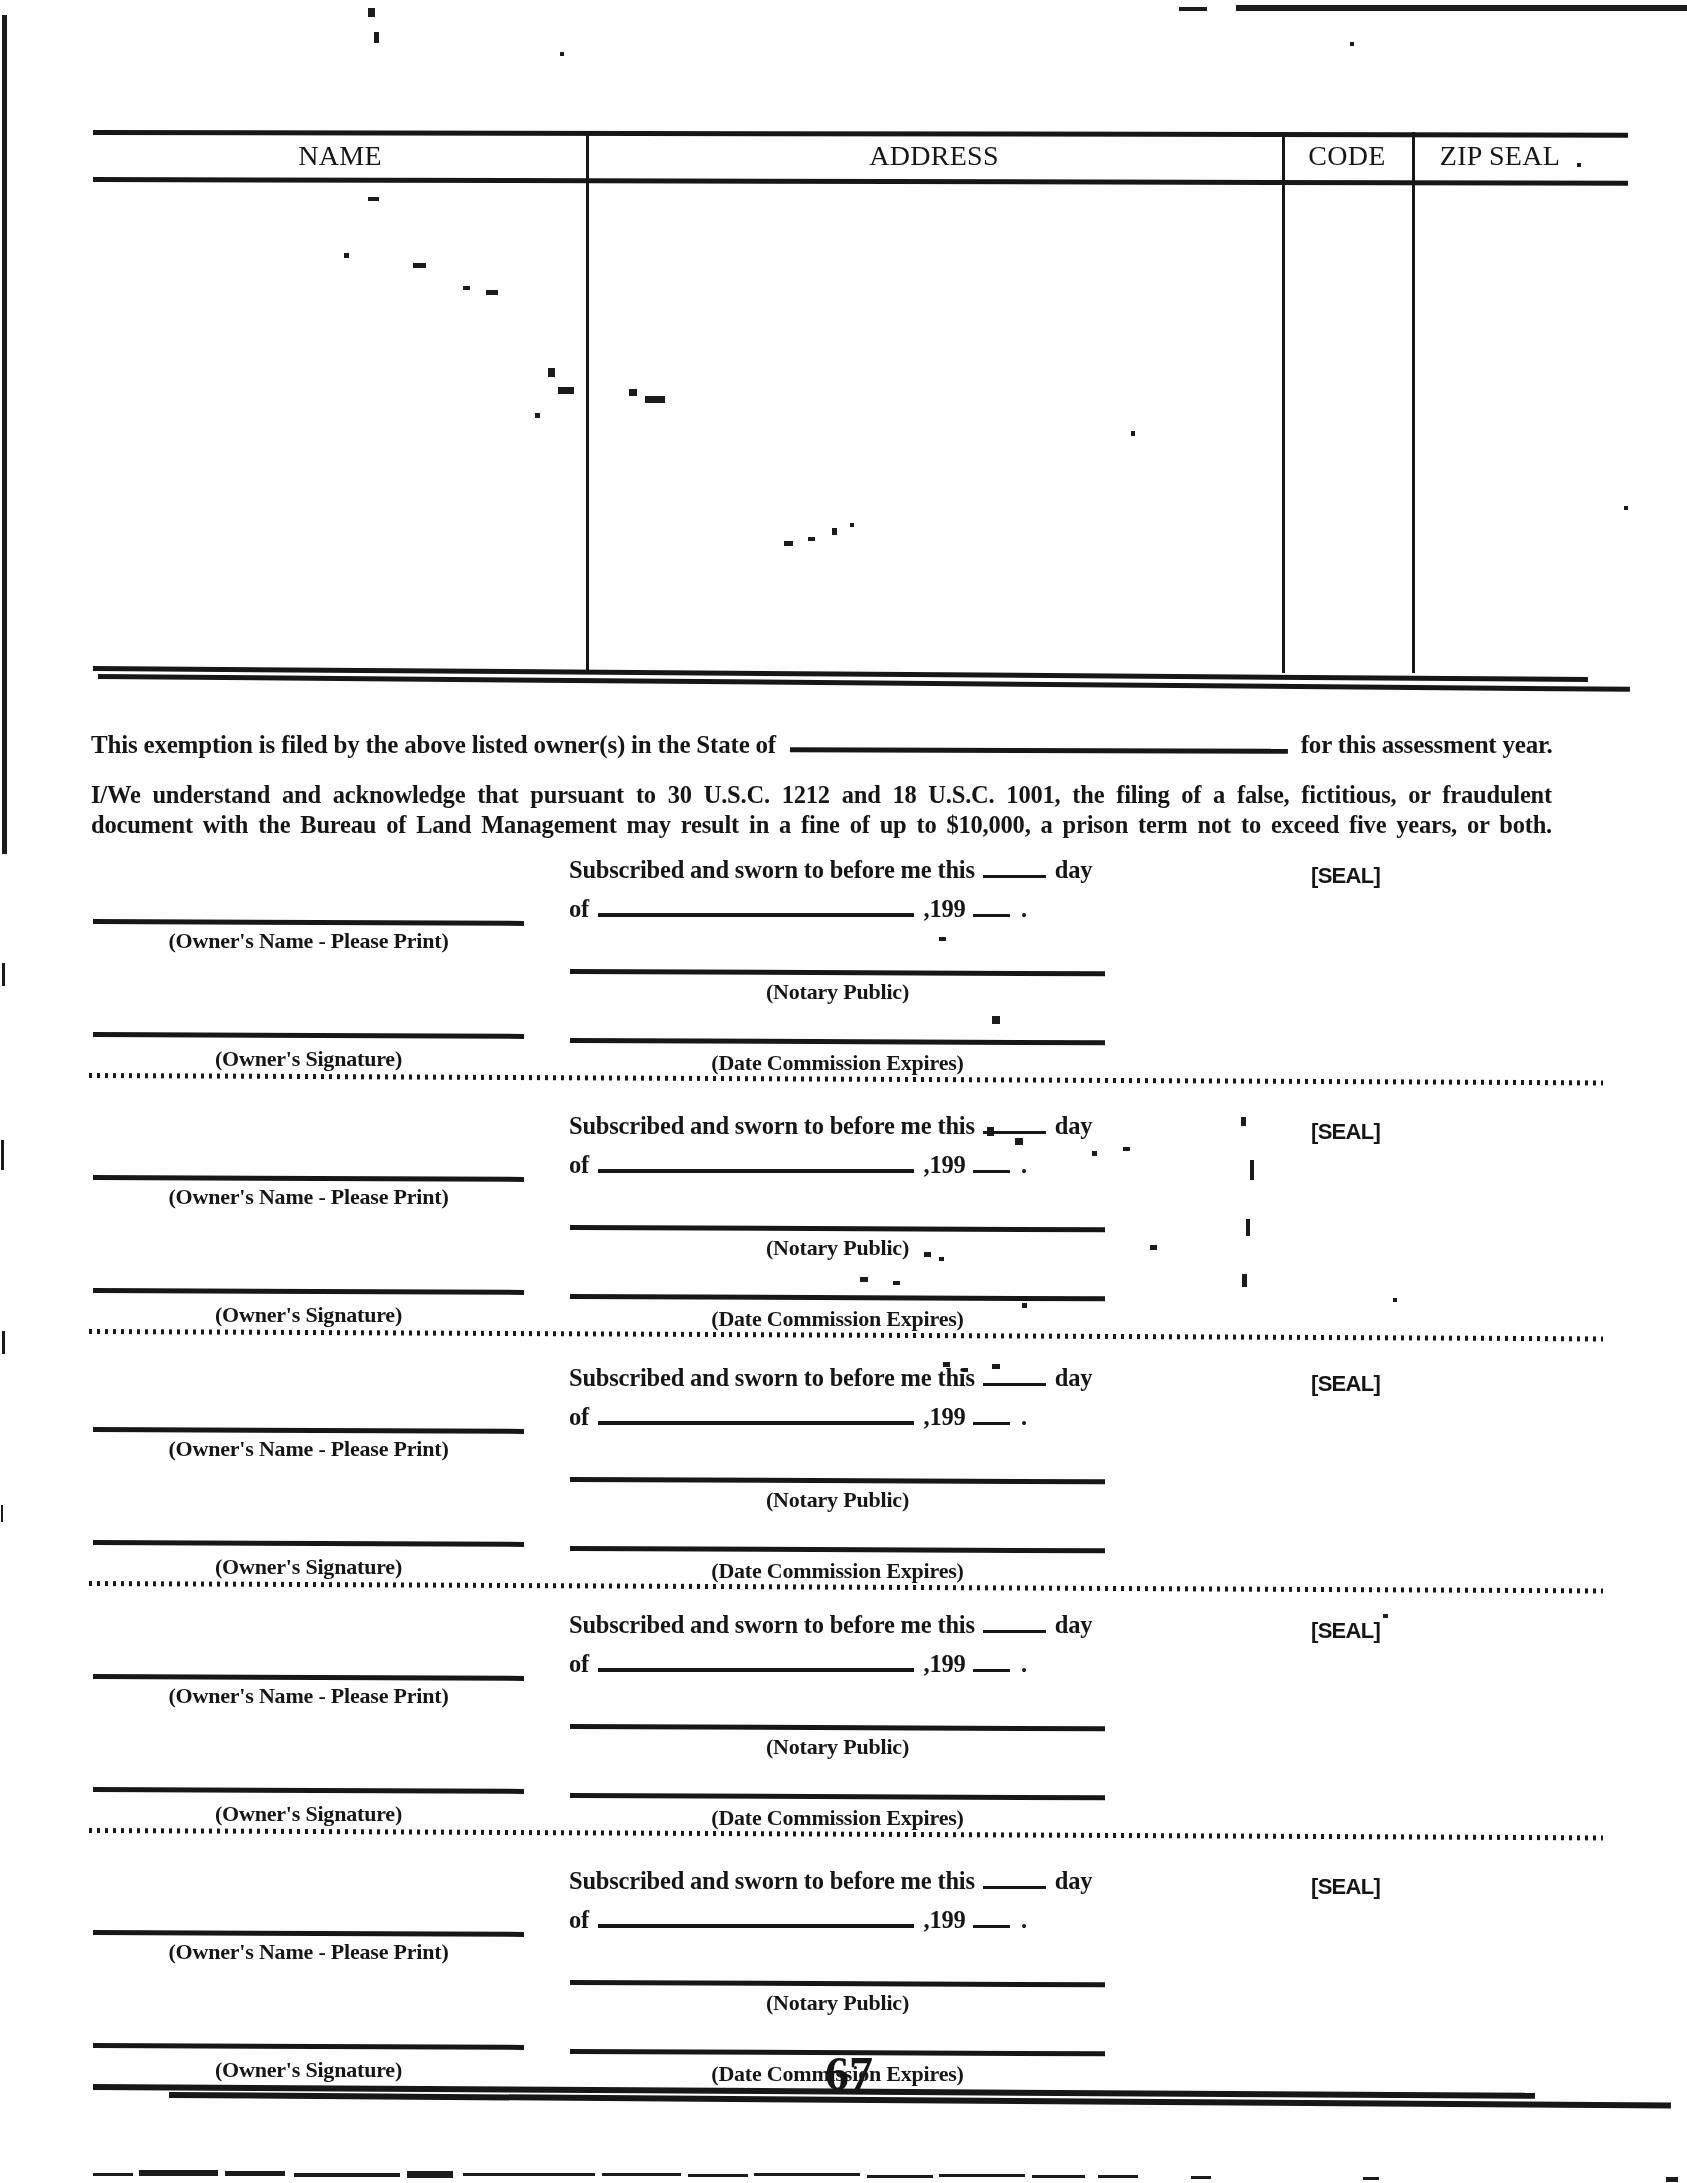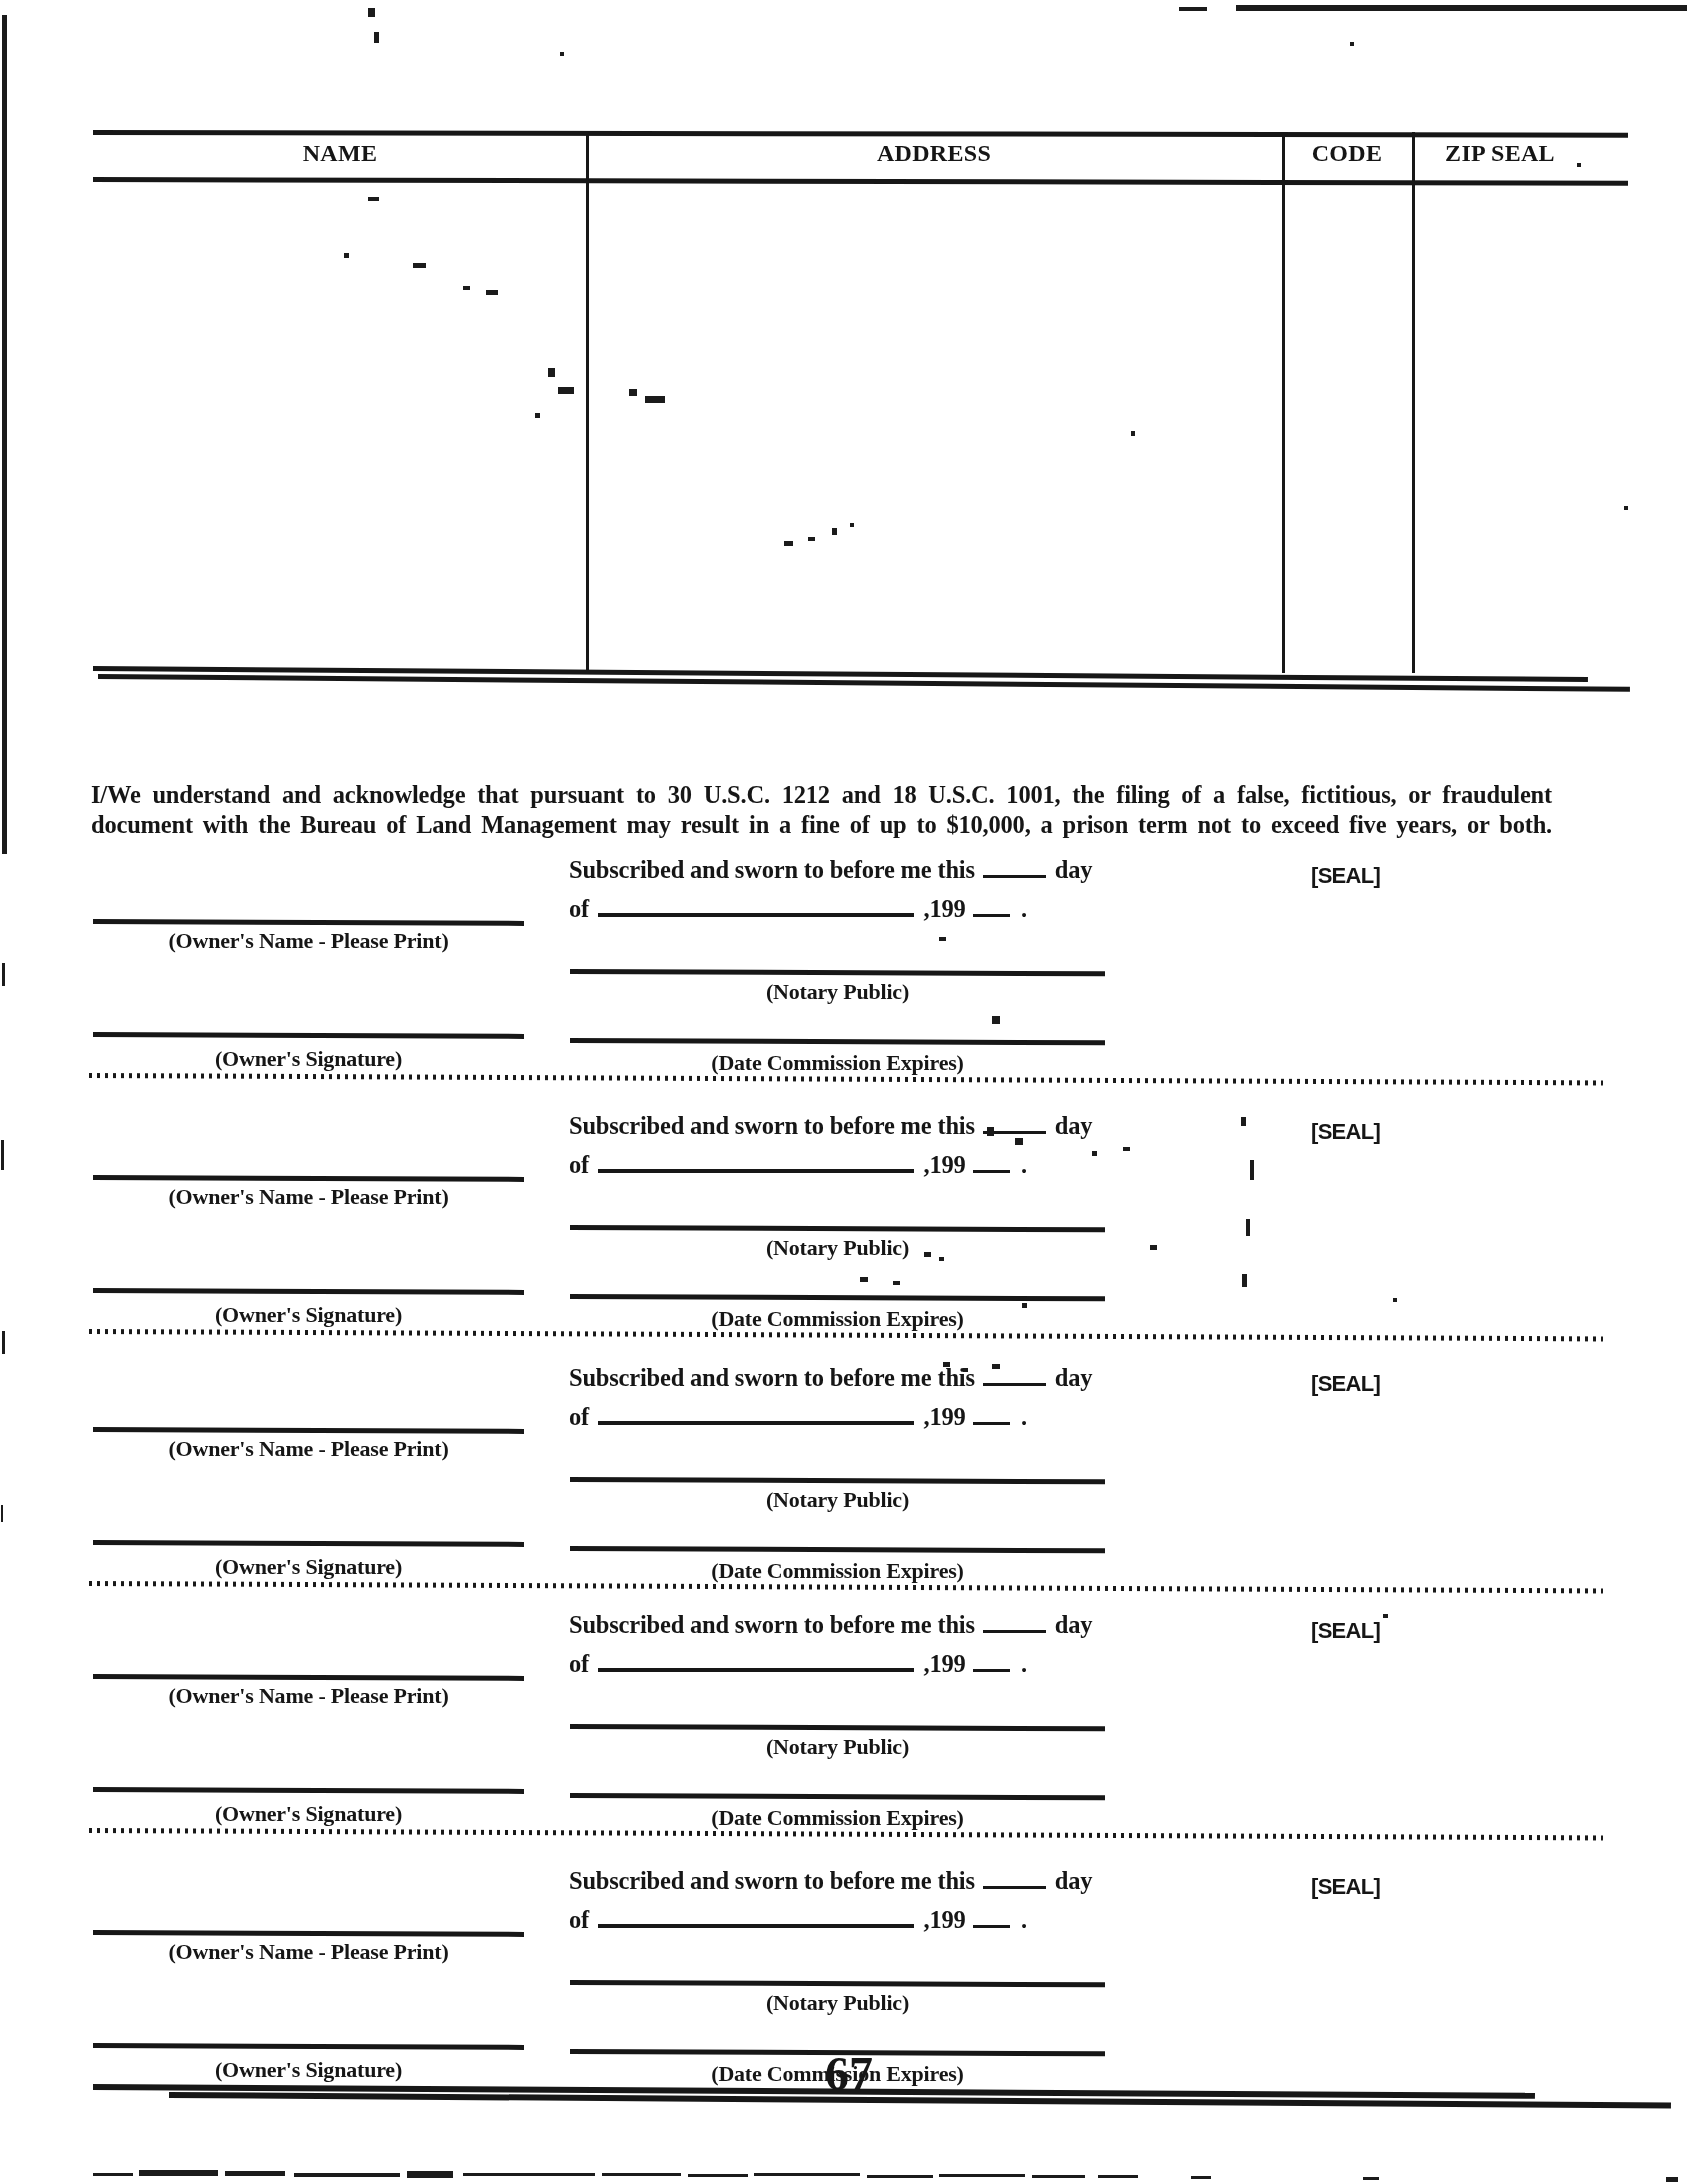--- a/index.html
+++ b/index.html
@@ -21,21 +21,21 @@
   }
   .blank{display:inline-block;border-bottom:4px solid #171717;height:20px;vertical-align:baseline;}
   .lbl{position:absolute;text-align:center;font-size:22px;font-weight:bold;letter-spacing:-0.2px;}
   .body-text{font-size:24.5px;font-weight:bold;letter-spacing:-0.2px;}
   .seal{
     position:absolute;font-family:"Liberation Sans","DejaVu Sans",sans-serif;
     font-weight:bold;font-size:22px;letter-spacing:-0.7px;
   }
   .artifact{position:absolute;background:#1b1b1b;}
   .justify2{text-align:justify;text-align-last:justify;}
-  .header-cell{position:absolute;font-size:24px;font-weight:bold;text-align:center;letter-spacing:0.3px;}
+  .header-cell{position:absolute;font-size:28px;font-weight:normal;text-align:center;letter-spacing:0.3px;}
 </style>
 </head>
 <body>
 
 <div class="page">
 
 
   <div>
     <div class="rule" style="left:93px;top:130px;width:1535px;height:5.3px;transform:rotate(0.10deg);"></div>
     <div class="rule" style="left:93px;top:177px;width:1535px;height:4.6px;transform:rotate(0.14deg);"></div>
@@ -51,20 +51,25 @@
 
     <div class="t" style="left:93px;top:183px;width:494px;height:484px;"></div>
     <div class="t" style="left:589px;top:183px;width:693px;height:484px;"></div>
     <div class="t" style="left:1285px;top:183px;width:126px;height:484px;"></div>
     <div class="t" style="left:1415px;top:183px;width:173px;height:484px;"></div>
 
     <div class="rule" style="left:93px;top:666px;width:1495px;height:5.3px;transform:rotate(0.42deg);"></div>
     <div class="rule" style="left:98px;top:674px;width:1532px;height:5.3px;transform:rotate(0.48deg);"></div>
   </div>
 
+  <div class="t body-text" style="left:91px;top:728px;font-size:25px;">
+    <span>This exemption is filed by the above listed owner(s) in the State of</span>
+    <span class="blank" style="width:498px;border-bottom-width:5.3px;transform:rotate(0.18deg);margin:0 6.6px 0 8px;"></span>
+    <span>for this assessment year.</span>
+  </div>
 
   <div>
     <div class="t body-text justify2" style="left:91px;top:781px;width:1461px;white-space:normal;">I/We understand and acknowledge that pursuant to 30 U.S.C. 1212 and 18 U.S.C. 1001, the filing of a false, fictitious, or fraudulent</div>
     <div class="t body-text justify2" style="left:91px;top:811px;width:1461px;white-space:normal;">document with the Bureau of Land Management may result in a fine of up to $10,000, a prison term not to exceed five years, or both.</div>
   </div>
 
   <div id="notary-blocks-host">
     <div class="notary-block" style="position: absolute; left: 0px; top: 855px; width: 1687px; height: 228px;">
       <div class="t body-text" style="left:569px;top:0;">
         <span>Subscribed and sworn to before me this</span>

